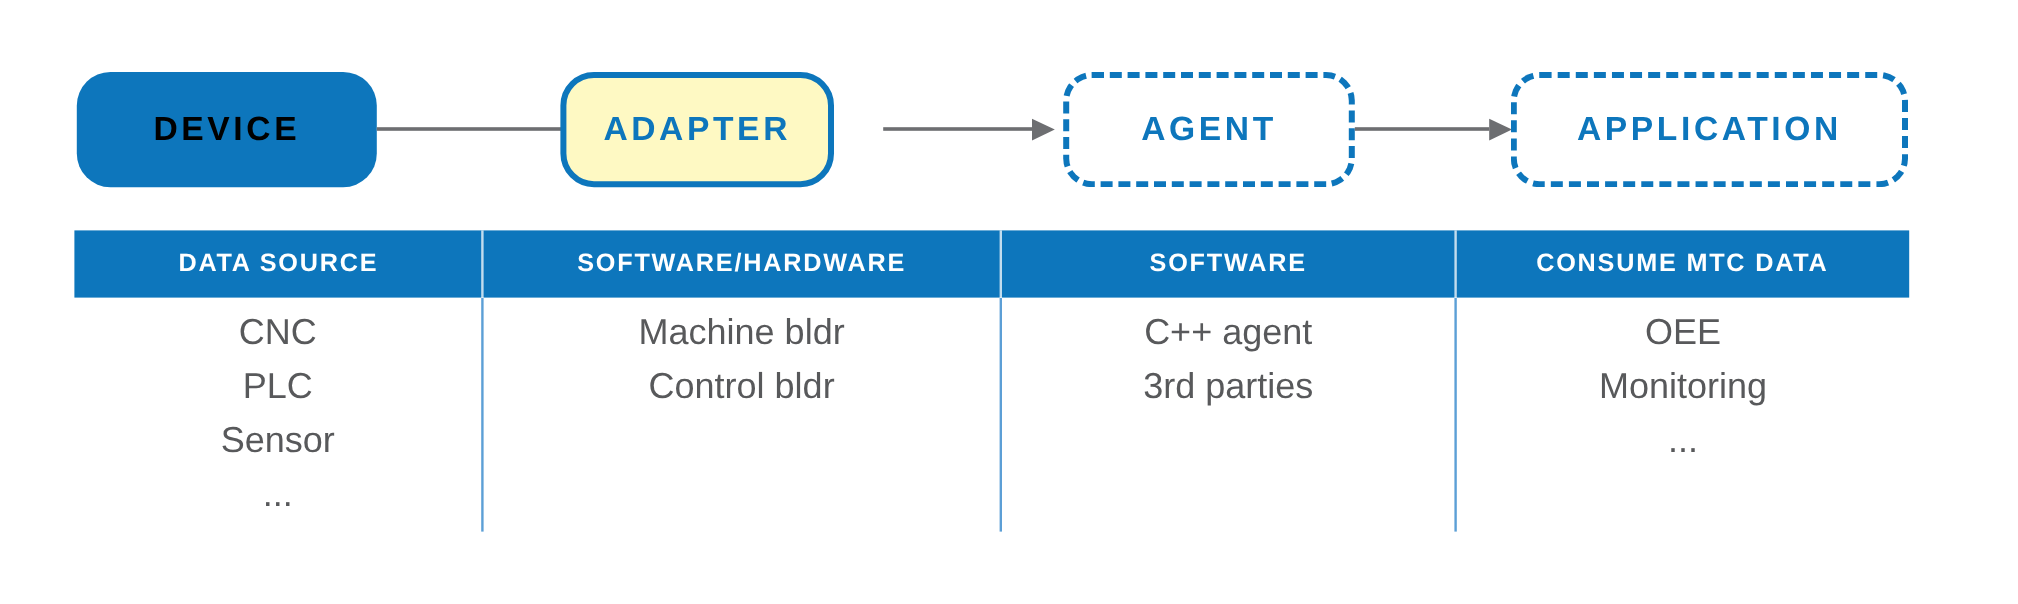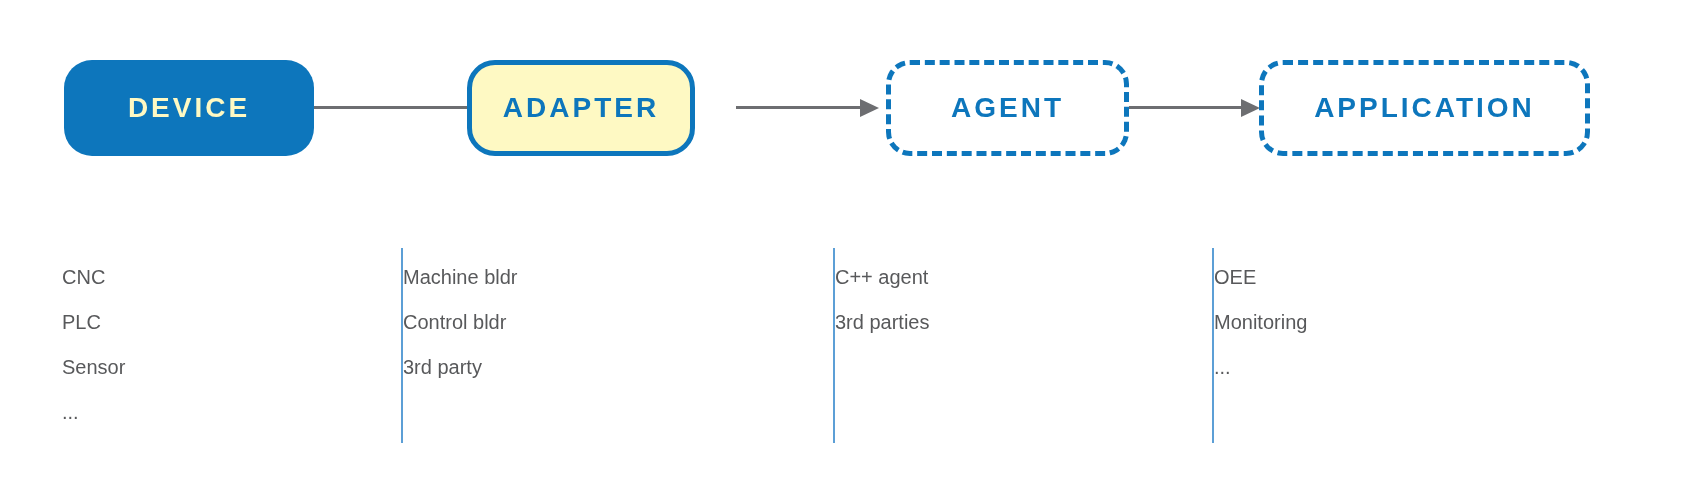--- a/index.html
+++ b/index.html
@@ -7,21 +7,21 @@
     position:relative; width:1682px; height:503px; background:#ffffff;
     font-family:"Liberation Sans", sans-serif; overflow:hidden;
   }
 
   
   .node {
     position:absolute; top:60px; height:96px; box-sizing:border-box;
     display:flex; align-items:center; justify-content:center;
     border-radius:28px; font-weight:bold; font-size:28px; letter-spacing:3px;
   }
-  .node-device      { left:64px;  width:250px; background:var(--blue); color:#fef9c3; }
+  .node-device      { left:64px;  width:250px; background:var(--blue); color:#000000; }
   .node-adapter     { left:467px; width:228px; background:#fef9c3; border:5px solid var(--blue); color:var(--blue); }
   .node-agent       { left:886px; width:243px; background:#ffffff; border:5px dashed var(--blue); color:var(--blue); border-radius:24px;text-align:right; }
   .node-application { left:1259px; width:331px; background:#ffffff; border:5px dashed var(--blue); color:var(--blue); border-radius:24px; }
 
   
   .connector-line { position:absolute; top:106px; height:3px; background:var(--connector); }
   .cl1 { left:314px; width:170px; }
   .cl2 { left:736px; width:124px; }
   .cl3 { left:1129px; width:112px; }
   .arrowhead {
@@ -45,21 +45,21 @@
   .th-1 { width:340px; } .th-2 { width:432px; } .th-3 { width:379px; } .th-4 { width:378px; }
 
   .vdivider {
     position:absolute; top:192px; width:2px; height:251px;
     background:linear-gradient(to bottom, rgba(255,255,255,0.75) 0px 56px, var(--divider) 56px 100%);
   }
   .vd-1 { left:401px; } .vd-2 { left:833px; } .vd-3 { left:1212px; }
 
   .body-col {
     position:absolute; top:248px; padding-top:7px;
-    color:var(--grayText); font-size:20px; line-height:45px; 
+    color:var(--grayText); font-size:30px; line-height:45px; text-align:center;
   }
   .bc-1 { left:62px;   width:339px; }
   .bc-2 { left:403px;  width:430px; }
   .bc-3 { left:835px;  width:377px; }
   .bc-4 { left:1214px; width:377px; }
 </style>
 </head>
 <body>
 
 <div class="canvas">
@@ -81,36 +81,41 @@
     <span>AGENT</span>
   </div>
 
   <div class="connector-line cl3"></div>
   <div class="arrowhead ah3"></div>
 
   <div class="node node-application">
     <span>APPLICATION</span>
   </div>
 
+  <div class="table-header">
+    <div class="th th-1">DATA SOURCE</div>
+    <div class="th th-2">SOFTWARE/HARDWARE</div>
+    <div class="th th-3">SOFTWARE</div>
+    <div class="th th-4">CONSUME MTC DATA</div>
+  </div>
 
   <div class="vdivider vd-1"></div>
   <div class="vdivider vd-2"></div>
   <div class="vdivider vd-3"></div>
 
   <div class="body-col bc-1">
     <div>CNC</div>
     <div>PLC</div>
     <div>Sensor</div>
     <div>...</div>
   </div>
 
   <div class="body-col bc-2">
     <div>Machine bldr</div>
     <div>Control bldr</div>
-    <div>3rd party</div>
   </div>
 
   <div class="body-col bc-3">
     <div>C++ agent</div>
     <div>3rd parties</div>
   </div>
 
   <div class="body-col bc-4">
     <div>OEE</div>
     <div>Monitoring</div>

